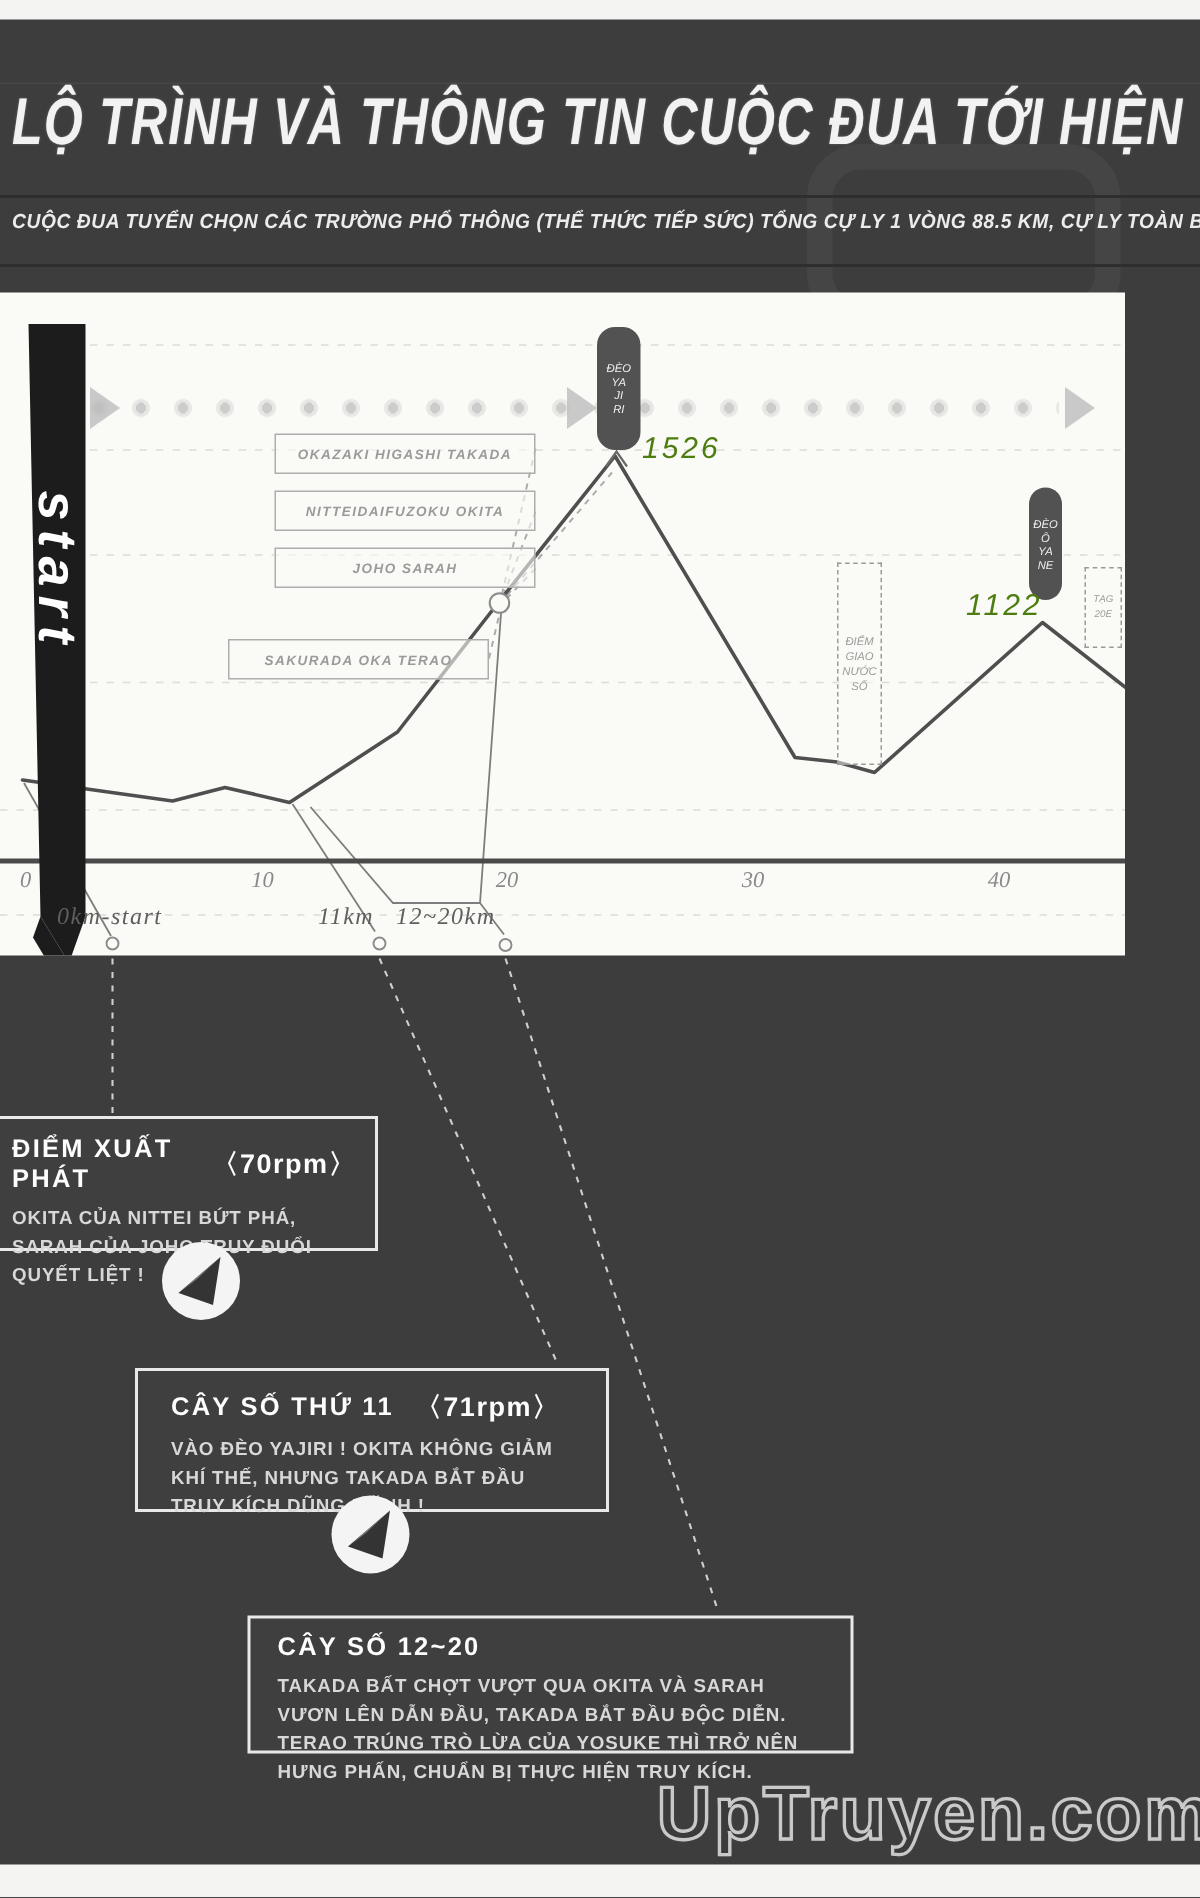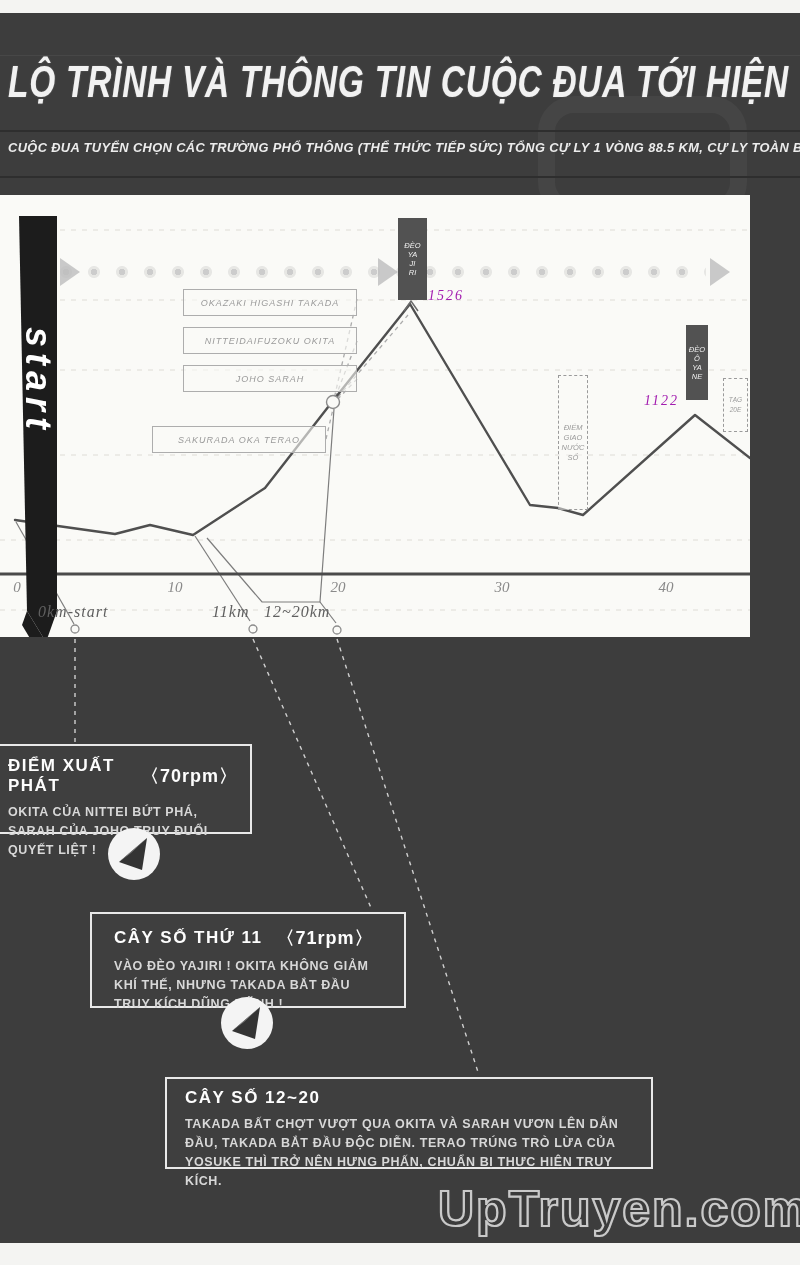--- a/index.html
+++ b/index.html
@@ -41,46 +41,46 @@
   #flow-arrow-right{left:710px;top:63px;}
 
   
   #start-text{left:14px;top:44px;width:46px;color:#fff;font-size:36px;font-weight:bold;
     font-style:italic;transform:rotate(90deg);transform-origin:center;letter-spacing:6px;
     top:165px;left:-32px;width:140px;text-align:center;}
 
   
   .runner-box{width:172px;height:25px;border:1.5px solid #adadad;color:#9a9a9a;
     font-size:9px;font-style:italic;letter-spacing:1px;display:flex;align-items:center;
-    justify-content:center;text-transform:uppercase;background:rgba(250,250,247,.6);}
+    justify-content:center;text-transform:uppercase;background:rgba(250,250,247,.6);font-weight:bold;}
 
   
   .pass-banner{background:#525252;color:#f0f0f0;display:flex;flex-direction:column;
     align-items:center;justify-content:center;font-size:7.5px;font-style:italic;line-height:9px;
-    text-align:center;}
+    text-align:center;border-radius:12px;}
   .station-box{border:1.5px dashed #9a9a9a;color:#9a9a9a;display:flex;flex-direction:column;
     align-items:center;justify-content:center;font-size:7.5px;font-style:italic;line-height:10px;
     text-align:center;background:rgba(250,250,247,.5);}
-  .elev-label{color:#a21caf;font-size:14px;font-style:italic;font-family:Liberation Serif, serif;
+  .elev-label{color:#4d7c0f;font-size:20px;font-style:italic;font-family:Liberation Sans, sans-serif;
     letter-spacing:2px;}
 
   
   .tick-label{color:#8a8a8a;font-size:15px;font-style:italic;font-family:"Liberation Serif",serif;
     width:34px;text-align:center;}
   .milestone-label{color:#5f5f5f;font-size:16px;font-style:italic;font-family:"Liberation Serif",serif;
     letter-spacing:1px;white-space:nowrap;}
 
   
   .callout{border:2px solid #e9e9e9;color:#e2e2e2;background:rgba(70,70,70,.25);}
   .callout .c-title{color:#fdfdfd;font-weight:bold;font-size:17px;letter-spacing:1.5px;}
   .callout .c-rpm{color:#fdfdfd;font-weight:bold;font-size:18px;letter-spacing:1px;}
   .callout .c-body{color:#d8d8d8;font-size:12.5px;font-weight:bold;letter-spacing:.6px;line-height:19px;}
   #callout-1{left:-14px;top:744px;width:266px;height:90px;padding:10px 12px 8px 20px;box-sizing:border-box;}
   #callout-2{left:90px;top:912px;width:316px;height:96px;padding:12px 14px 8px 22px;box-sizing:border-box;}
-  #callout-3{left:165px;top:1077px;width:488px;height:92px;padding:9px 14px 6px 18px;box-sizing:border-box;}
+  #callout-3{left:165px;top:1077px;width:404px;height:92px;padding:9px 14px 6px 18px;box-sizing:border-box;}
   .title-row{display:flex;align-items:center;gap:14px;margin-bottom:7px;}
 
   
   #watermark{left:438px;top:1180px;font-size:50px;font-weight:bold;color:#3b3b3b;
     letter-spacing:2px;-webkit-text-stroke:2.2px #c9c9c9;
     text-shadow:0 0 1px #bbb, 0 0 2px #999;}
 </style>
 </head>
 <body>
 

